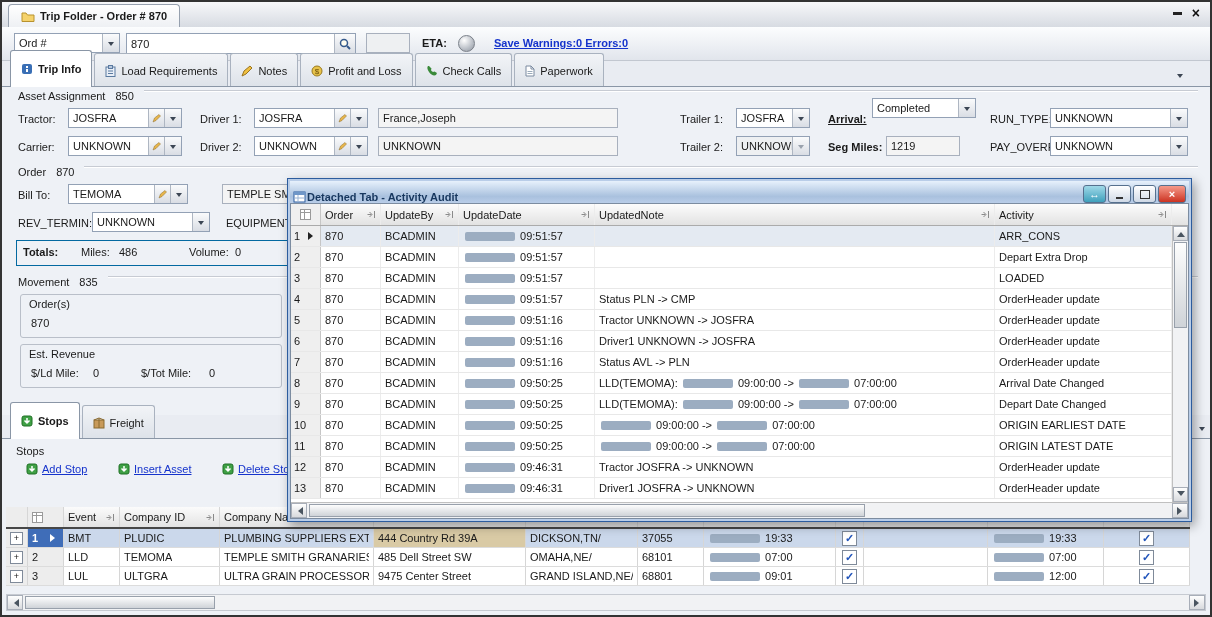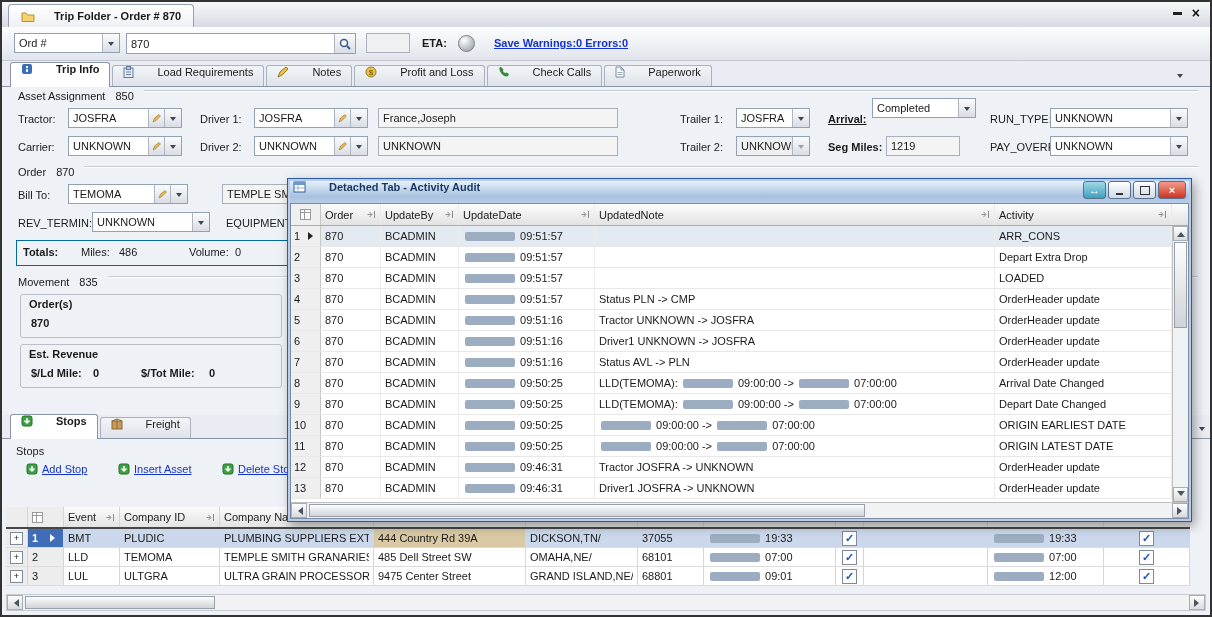--- a/index.html
+++ b/index.html
@@ -6,21 +6,21 @@
   .window{position:relative;width:1212px;height:617px;background:#e9ecf2;border:2px solid #333;
     box-sizing:border-box;font-family:"Liberation Sans",sans-serif;font-size:11px;color:#1a1a1a;overflow:hidden;}
   .abs{position:absolute;}
   .lbl{position:absolute;white-space:nowrap;}
   .bold{font-weight:bold;}
   .link{color:#1533cc;text-decoration:underline;cursor:pointer;white-space:nowrap;}
 
   
   .titlebar{position:absolute;left:0;top:0;right:0;height:25px;background:linear-gradient(#f7f8fa,#d7dbe2);border-bottom:1px solid #b3b9c3;}
   .title-tab{position:absolute;left:6px;top:2px;height:22px;background:linear-gradient(#ffffff,#eef0f4);
-    border:1px solid #96a0ae;border-bottom:none;border-radius:4px 4px 0 0;display:flex;align-items:center;gap:19px;
+    border:1px solid #96a0ae;border-bottom:none;border-radius:4px 4px 0 0;display:flex;align-items:center;gap:5px;
     padding:0 12px;font-weight:bold;}
   .win-controls{position:absolute;right:10px;top:6px;display:flex;gap:10px;align-items:center;}
   .dash-glyph{width:9px;height:3px;background:#222;}
   .x-glyph{font-size:14px;font-weight:bold;line-height:11px;color:#111;}
 
   
   .toolbar{position:absolute;left:0;top:25px;right:0;height:33px;background:linear-gradient(#fcfdfe,#e1e5ec);border-bottom:1px solid #c2c7d0;}
   .combo{position:absolute;height:20px;background:#fff;border:1px solid #93a1b5;display:flex;align-items:stretch;box-sizing:border-box;}
   .combo .ctext{flex:1;padding:0 4px;display:flex;align-items:center;overflow:hidden;white-space:nowrap;}
   .cbtn{width:15px;display:flex;align-items:center;justify-content:center;background:linear-gradient(#fafbfc,#d9dde4);border-left:1px solid #aeb6c2;}
@@ -29,48 +29,48 @@
   .combo.disabled{background:#eef0f2;}
   .combo.disabled .tri-d{border-top-color:#9aa2ad;}
   .ro-input{position:absolute;height:20px;background:#f4f4f4;border:1px solid #a8b0bd;display:flex;align-items:center;padding:0 4px;box-sizing:border-box;overflow:hidden;white-space:nowrap;}
   .tinput{position:absolute;height:21px;border:1px solid #93a1b5;background:#fff;display:flex;box-sizing:border-box;}
   .tinput .tval{flex:1;padding:0 4px;display:flex;align-items:center;}
   .eta-circle{position:absolute;width:15px;height:15px;border-radius:50%;border:1px solid #7a8089;
     background:radial-gradient(circle at 35% 30%,#ffffff,#b9bec6 60%,#8f959e);}
 
   
   .tabstrip{position:absolute;left:0;right:0;display:flex;align-items:flex-end;padding-left:8px;gap:2px;}
-  .tab{height:21px;display:flex;align-items:flex-start;gap:23px;padding:0 10px;background:linear-gradient(#f2f4f7,#dde2e9);
+  .tab{height:21px;display:flex;align-items:center;gap:5px;padding:6px 10px;background:linear-gradient(#f2f4f7,#dde2e9);
     border:1px solid #a9b2bf;border-bottom:none;border-radius:3px 3px 0 0;white-space:nowrap;}
   .tab.active{height:24px;background:#fff;font-weight:bold;border-color:#8a96a6;position:relative;z-index:3;}
   .strip-line{position:absolute;left:0;right:0;height:1px;background:#8a96a6;z-index:1;}
   .overflow-arrow{position:absolute;width:16px;height:15px;display:flex;align-items:center;justify-content:center;}
 
   .page{position:absolute;left:0;top:85px;right:0;height:328px;background:#eef1f6;}
   .bpanel{position:absolute;left:0;top:437px;right:0;bottom:0;background:#eef1f6;}
 
   .group{position:absolute;display:flex;align-items:flex-start;gap:10px;}
   .gline{flex:1;height:1px;background:#c7cbd3;border-bottom:1px solid #fff;}
 
-  .panelbox{position:absolute;border:1px solid #b9bfc9;border-radius:3px;background:#eef1f6;font-weight:bold;}
+  .panelbox{position:absolute;border:1px solid #b9bfc9;border-radius:3px;background:#eef1f6;}
 
   
   .sb-h{display:flex;align-items:stretch;background:#f1f2f4;border:1px solid #c6cad1;box-sizing:border-box;}
   .sbtn{width:16px;display:flex;align-items:center;justify-content:center;background:linear-gradient(#fefefe,#d8dadd);border:1px solid #a8aeb8;box-sizing:border-box;}
   .sbtn.v{width:auto;height:15px;}
   .thumb{background:linear-gradient(#fdfdfd,#cfd3d8);border:1px solid #98a0ab;box-sizing:border-box;}
   .tri-l{width:0;height:0;border:4px solid transparent;border-right:5px solid #4a5560;margin-right:2px;}
   .tri-r{width:0;height:0;border:4px solid transparent;border-left:5px solid #4a5560;margin-left:2px;}
   .tri-u{width:0;height:0;border:4px solid transparent;border-bottom:5px solid #4a5560;margin-bottom:2px;}
   .tri-dn{width:0;height:0;border:4px solid transparent;border-top:5px solid #4a5560;margin-top:2px;}
 
   
   .awin{position:absolute;left:285px;top:176px;width:905px;height:344px;background:#b9cde8;border:1px solid #2c5c9e;
     box-shadow:3px 4px 10px rgba(0,0,0,.35);padding:2px;box-sizing:border-box;display:flex;flex-direction:column;z-index:40;}
-  .awtitle{height:22px;background:linear-gradient(#e7f1fc,#a9c1de 70%,#b9cde8);display:flex;align-items:flex-start;gap:23px;padding:0 3px;
+  .awtitle{height:22px;background:linear-gradient(#e7f1fc,#a9c1de 70%,#b9cde8);display:flex;align-items:flex-end;gap:1px;padding:0 3px;
     font-weight:bold;color:#17375e;flex:none;}
   .awbtns{margin-left:auto;display:flex;gap:2px;}
   .awb{width:21px;height:16px;border:1px solid #56708e;border-radius:3px;display:flex;align-items:center;justify-content:center;
     background:linear-gradient(#ffffff,#cfd9e6);font-size:11px;line-height:1;}
   .awb.dock{background:linear-gradient(#9fd8e8,#3fa0bc);color:#fff;font-weight:bold;}
   .awb.close{background:linear-gradient(#f59a8a,#cc3322);color:#fff;font-weight:bold;width:26px;}
   .mindash{width:7px;height:2px;background:#333;margin-top:7px;}
   .maxbox{width:8px;height:7px;border:1px solid #333;}
   .awbody{flex:1;background:#fff;border:1px solid #7c8ca0;display:flex;flex-direction:column;overflow:hidden;}
   .ahead{height:21px;display:flex;background:linear-gradient(#fcfcfc,#e2e2e2);border-bottom:1px solid #ababab;flex:none;}

